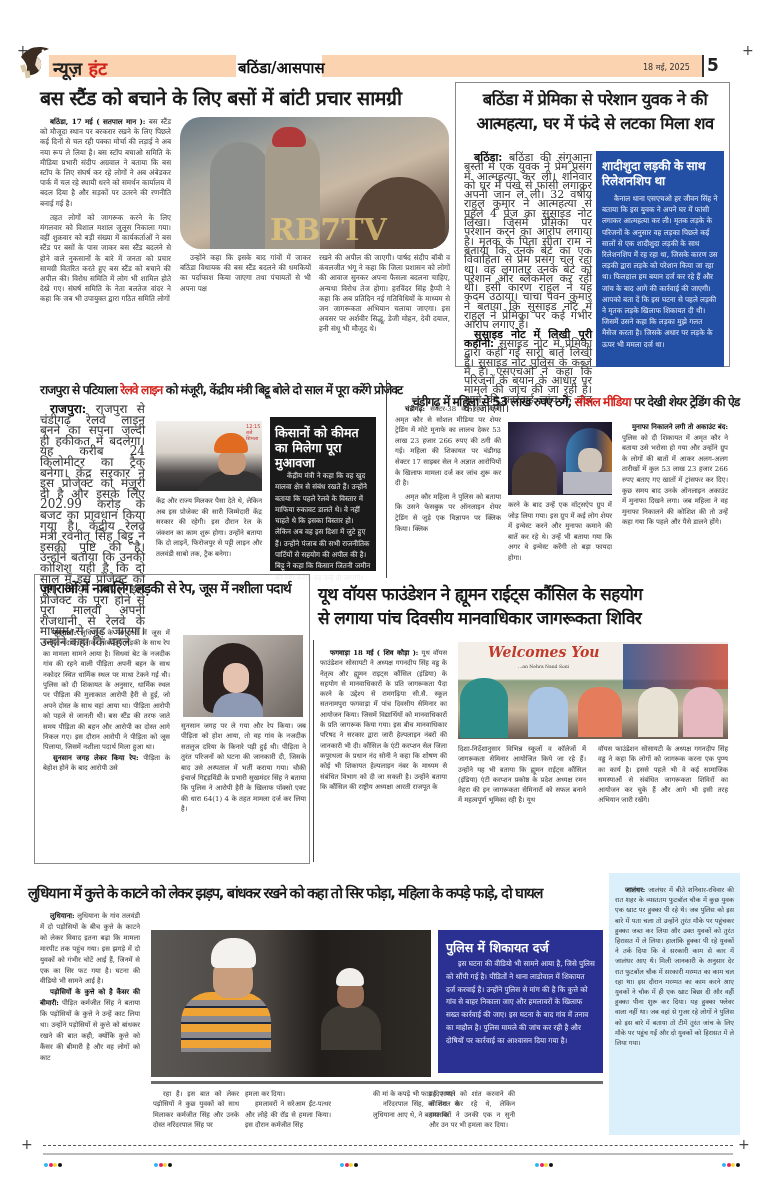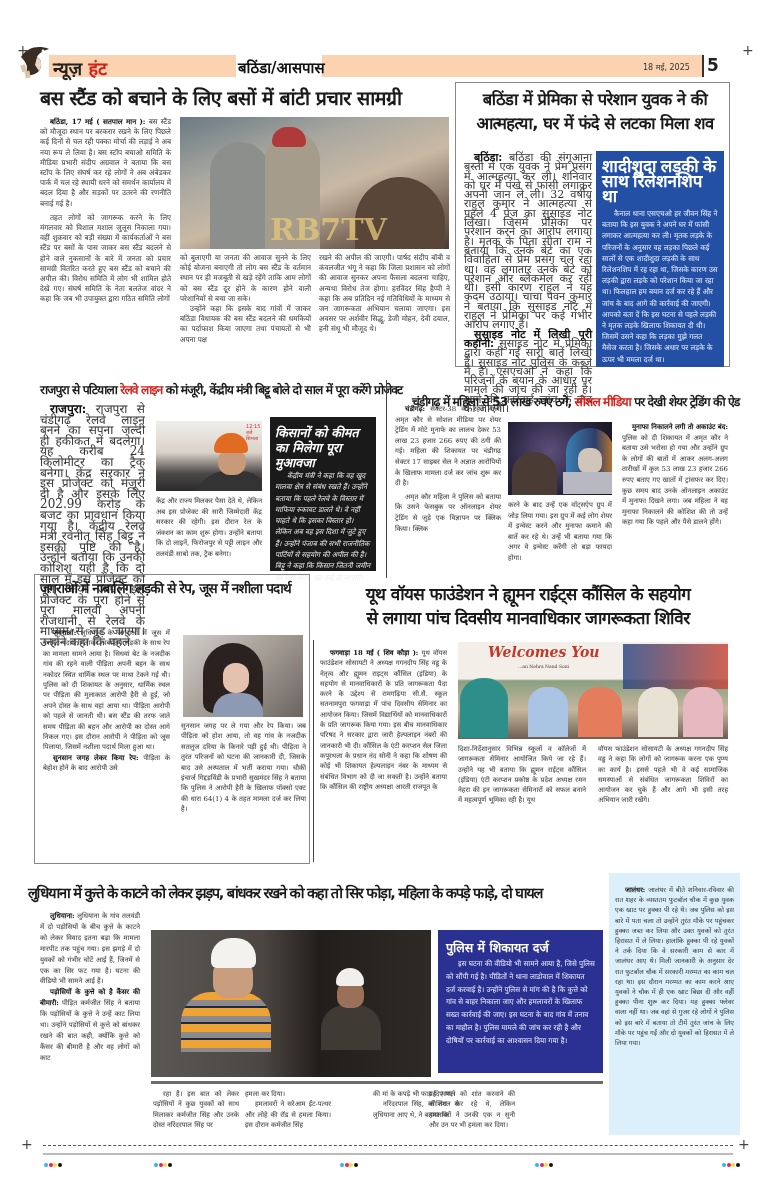--- a/index.html
+++ b/index.html
@@ -62,21 +62,21 @@
 
   .ph-injured { background: linear-gradient(90deg,#5a5855 0%,#4b4642 40%,#221e1b 60%,#2e2a26 100%); }
   .ph-injured .band1 { position:absolute; left:60px; top:8px; width:45px; height:30px; background:#f4f2ee; border-radius:20px 20px 6px 6px; }
   .ph-injured .face1 { position:absolute; left:62px; top:30px; width:40px; height:38px; background:#c99e7e; border-radius:14px; }
   .ph-injured .shirt1 { position:absolute; left:30px; top:62px; width:90px; height:60px; background:repeating-linear-gradient(180deg,#f0a335 0 8px,#8d8a8d 8px 14px,#1f2a40 14px 16px); border-radius:30px 30px 0 0; }
   .ph-injured .band2 { position:absolute; left:185px; top:38px; width:28px; height:18px; background:#f1efec; border-radius:14px 14px 4px 4px; }
   .ph-injured .face2 { position:absolute; left:186px; top:52px; width:27px; height:26px; background:#9a7058; border-radius:10px; }
   .ph-injured .shirt2 { position:absolute; left:170px; top:75px; width:60px; height:45px; background:#3f3a34; border-radius:24px 24px 0 0; }
 
   .box-blue { background:#234fa5; color:#fff; }
-  .box-blue .bh { font-family:Liberation Serif, serif; font-weight:bold; font-size:17px; line-height:15px; color:#fff; }
+  .box-blue .bh { font-family:Liberation Sans, sans-serif; font-weight:bold; font-size:12px; line-height:15px; color:#fff; }
   .box-blue .bt { font-family:"DejaVu Sans",sans-serif; font-size:7.2px; line-height:11.2px; color:#f0f4ff; text-indent:12px; }
   .box-black { background:#1b1a1a; color:#fff; }
   .box-black .bh { font-family:"DejaVu Sans",sans-serif; font-weight:bold; font-size:12.5px; line-height:15px; color:#fff; }
   .box-black .bt { font-family:"DejaVu Sans",sans-serif; font-size:7.1px; line-height:11.3px; color:#eee; text-indent:12px; }
   .box-navy { background:#2a3192; color:#fff; }
   .box-navy .bh { font-family:"DejaVu Sans",sans-serif; font-weight:bold; font-size:12.5px; line-height:16px; color:#fff; }
   .box-navy .bt { font-family:"DejaVu Sans",sans-serif; font-size:7.2px; line-height:12.8px; color:#f3f3ff; text-indent:12px; }
   .box-lightblue { background:#dcf0fb; }
   .box-lightblue .bh { font-family:"DejaVu Sans",sans-serif; font-weight:bold; font-size:14px; line-height:15px; color:#1d1d1d; }
 
@@ -111,29 +111,28 @@
   <div class="pg-bar"></div>
   <div class="pgno">5</div>
 </header>
 
 <article>
   <h1 class="abs hl" style="left:40px;top:88px;width:410px;font-size:19.5px;">बस स्टैंड को बचाने के लिए बसों में बांटी प्रचार सामग्री</h1>
   <div class="abs body" style="left:40px;top:117px;width:131px;">
     <p><b>बठिंडा, 17 मई ( सतपाल मान ):</b> <span>बस स्टैंड को मौजूदा स्थान पर बरकरार रखने के लिए पिछले कई दिनों से चल रही पक्का मोर्चा की लड़ाई ने अब नया रूप ले लिया है। बस स्टॉप बचाओ समिति के मीडिया प्रभारी संदीप अग्रवाल ने बताया कि बस स्टॉप के लिए संघर्ष कर रहे लोगों ने अब अंबेडकर पार्क में चल रहे स्थायी धरने को समर्थन कार्यालय में बदल दिया है और सड़कों पर उतरने की रणनीति बनाई गई है।</span></p>
     <p style="margin-top:4px;"><span>तहत लोगों को जागरूक करने के लिए मंगलवार को विशाल मशाल जुलूस निकाला गया। वहीं शुक्रवार को बड़ी संख्या में कार्यकर्ताओं ने बस स्टैंड पर बसों के पास जाकर बस स्टैंड बदलने से होने वाले नुकसानों के बारे में जनता को प्रचार सामग्री वितरित करते हुए बस स्टैंड को बचाने की अपील की। विरोध समिति में लोग भी शामिल होते देखे गए। संघर्ष समिति के नेता बलतेज वांदर ने कहा कि जब भी उपायुक्त द्वारा गठित समिति लोगों</span></p>
   </div>
-  <div class="photo ph-bus" style="left:180px;top:117px;width:269px;height:132px;">
+  <div class="photo ph-bus" style="left:180px;top:117px;width:269px;height:132px;border-radius:21px;">
     <div class="p1"></div>
       <div class="p2"></div>
       <div class="turban"></div>
       <div class="p3"></div>
     <div class="wm">RB7TV</div>
   </div>
   <div class="abs body" style="left:180px;top:253px;width:131px;">
-    <p style="text-indent:0;"><span>को बुलाएगी या जनता की आवाज सुनने के लिए कोई योजना बनाएगी तो लोग बस स्टैंड के वर्तमान स्थान पर ही मजबूती से खड़े रहेंगे ताकि आम लोगों को बस स्टैंड दूर होने के कारण होने वाली परेशानियों से बचा जा सके।</span></p>
     <p><span>उन्होंने कहा कि इसके बाद गांवों में जाकर बठिंडा विधायक की बस स्टैंड बदलने की धमकियों का पर्दाफाश किया जाएगा तथा पंचायतों से भी अपना पक्ष</span></p>
   </div>
   <div class="abs body" style="left:319px;top:253px;width:131px;">
     <p style="text-indent:0;"><span>रखने की अपील की जाएगी। पार्षद संदीप बॉबी व कंवलजीत भंगू ने कहा कि जिला प्रशासन को लोगों की आवाज सुनकर अपना फैसला बदलना चाहिए, अन्यथा विरोध तेज होगा। हरविंदर सिंह हैप्पी ने कहा कि अब प्रतिदिन नई गतिविधियों के माध्यम से जन जागरूकता अभियान चलाया जाएगा। इस अवसर पर अर्शवीर सिद्धू, डेजी मोहन, देवी दयाल, हनी संधू भी मौजूद थे।</span></p>
   </div>
 </article>
 
 <article class="frame" style="left:455px;top:82px;width:275px;height:285px;border-color:#888;">
   <h1 class="abs hl" style="left:8px;top:8px;width:262px;font-size:16.5px;text-align:center;">बठिंडा में प्रेमिका से परेशान युवक ने की</h1>
   <h1 class="abs hl" style="left:8px;top:32px;width:262px;font-size:16.5px;text-align:center;">आत्महत्या, घर में फंदे से लटका मिला शव</h1>
@@ -158,21 +157,21 @@
   </div>
   <div class="photo ph-minister" style="left:156px;top:421px;width:106px;height:70px;">
     <div class="banner">12:15 बजे  शिमला</div>
     <div class="suit"></div>
       <div class="face"></div>
       <div class="tur"></div>
   </div>
   <div class="abs body" style="left:156px;top:496px;width:106px;font-size:6.9px;line-height:10.6px;">
     <p style="text-indent:0;"><span>केंद्र और राज्य मिलकर पैसा देते थे, लेकिन अब इस प्रोजेक्ट की सारी जिम्मेदारी केंद्र सरकार की रहेगी। इस दौरान रेल के जंक्शन का काम शुरू होगा। उन्होंने बताया कि दो लाइनें, फिरोजपुर से पट्टी लाइन और तलवंडी साबो तक, ट्रैक बनेगा।</span></p>
   </div>
-  <aside class="abs box-black" style="left:270px;top:417px;width:106px;height:154px;padding:8px 5px;font-style:italic;">
+  <aside class="abs box-black" style="left:270px;top:417px;width:106px;height:154px;padding:8px 5px;">
     <div class="bh">किसानों को कीमत का मिलेगा पूरा मुआवजा</div>
     <div class="bt">केंद्रीय मंत्री ने कहा कि वह खुद मालवा क्षेत्र से संबंध रखते हैं। उन्होंने बताया कि पहले रेलवे के विस्तार में माफिया रुकावट डालते थे। वे नहीं चाहते थे कि इसका विस्तार हो। लेकिन अब वह इस दिशा में जुटे हुए हैं। उन्होंने पंजाब की सभी राजनीतिक पार्टियों से सहयोग की अपील की है। बिट्टू ने कहा कि किसान जितनी जमीन की मांग करेंगे, वह उन्हें दी जाएगी।</div>
   </aside>
 </article>
 
 <div class="vrule" style="left:386px;top:380px;height:198px;"></div>
 
 <article>
   <h1 class="abs hl" style="left:412px;top:383px;width:340px;font-size:12.2px;white-space:nowrap;letter-spacing:-0.9px;margin-top:12px;">
     <span>चंडीगढ़ में महिला से 53 लाख रुपए ठगे,</span>
@@ -207,22 +206,22 @@
     <div class="hair"></div>
       <div class="face"></div>
       <div class="body2"></div>
   </div>
   <div class="abs body" style="left:146px;top:146px;width:125px;font-size:6.9px;line-height:10.4px;">
     <p style="text-indent:0;"><span>सुनसान जगह पर ले गया और रेप किया। जब पीड़िता को होश आया, तो वह गांव के नजदीक सतलुज दरिया के किनारे पड़ी हुई थी। पीड़िता ने तुरंत परिजनों को घटना की जानकारी दी, जिसके बाद उसे अस्पताल में भर्ती कराया गया। चौकी इंचार्ज गिद्दड़विंडी के प्रभारी सुखमंदर सिंह ने बताया कि पुलिस ने आरोपी हैरी के खिलाफ पॉक्सो एक्ट की धारा 64(1) 4 के तहत मामला दर्ज कर लिया है।</span></p>
   </div>
 </article>
 
 <article>
-  <h1 class="abs hl" style="left:318px;top:585px;width:420px;font-size:17px;text-align:center;white-space:nowrap;letter-spacing:-0.6px;">यूथ वॉयस फाउंडेशन ने ह्यूमन राईट्स कौंसिल के सहयोग</h1>
-  <h1 class="abs hl" style="left:318px;top:609px;width:420px;font-size:17px;text-align:center;white-space:nowrap;letter-spacing:-0.6px;">से लगाया पांच दिवसीय मानवाधिकार जागरूकता शिविर</h1>
+  <h1 class="abs hl" style="left:318px;top:585px;width:420px;font-size:17px;white-space:nowrap;letter-spacing:-0.6px;">यूथ वॉयस फाउंडेशन ने ह्यूमन राईट्स कौंसिल के सहयोग</h1>
+  <h1 class="abs hl" style="left:318px;top:609px;width:420px;font-size:17px;text-align:left;white-space:nowrap;letter-spacing:-0.6px;">से लगाया पांच दिवसीय मानवाधिकार जागरूकता शिविर</h1>
   <div class="abs body" style="left:320px;top:648px;width:127px;font-size:6.8px;line-height:10.3px;">
     <p><b>फगवाड़ा 18 मई ( शिव कौड़ा ):</b> <span>यूथ वॉयस फाउंडेशन सोसायटी ने अध्यक्ष गगनदीप सिंह वड्ड के नेतृत्व और ह्यूमन राइट्स कौंसिल (इंडिया) के सहयोग से मानवाधिकारों के प्रति जागरूकता पैदा करने के उद्देश्य से रामगढ़िया सी.सै. स्कूल सतनामपुरा फगवाड़ा में पांच दिवसीय सेमिनार का आयोजन किया। जिसमें विद्यार्थियों को मानवाधिकारों के प्रति जागरूक किया गया। इस बीच मानवाधिकार परिषद ने सरकार द्वारा जारी हेल्पलाइन नंबरों की जानकारी भी दी। कौंसिल के एंटी करप्शन सेल जिला कपूरथला के प्रधान नंद सोनी ने कहा कि शोषण की कोई भी शिकायत हेल्पलाइन नंबर के माध्यम से संबंधित विभाग को दी जा सकती है। उन्होंने बताया कि कौंसिल की राष्ट्रीय अध्यक्षा आरती राजपूत के</span></p>
   </div>
   <div class="photo ph-seminar" style="left:458px;top:642px;width:270px;height:97px;">
     <div class="welcome">Welcomes You</div>
     <div class="names">...an Nehra        Nand Soni</div>
     <div class="poster"></div>
     <div class="m2"></div>
       <div class="m3"></div>
       <div class="m4"></div>

